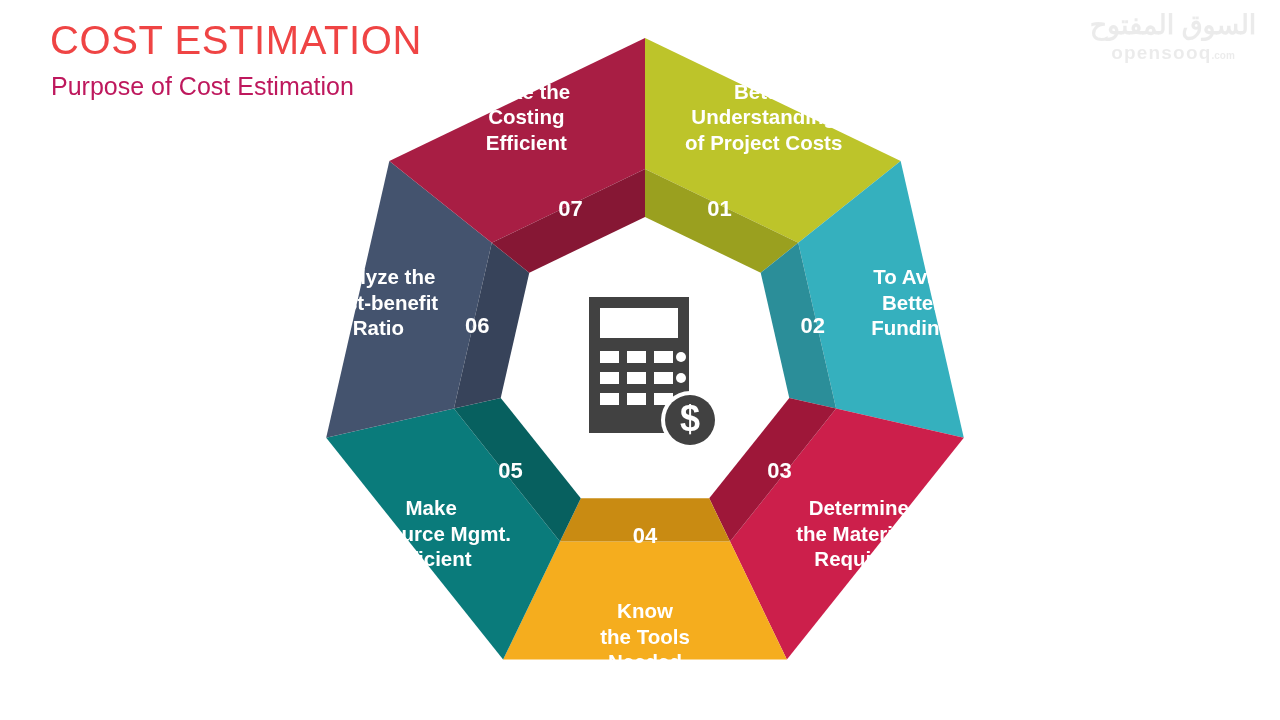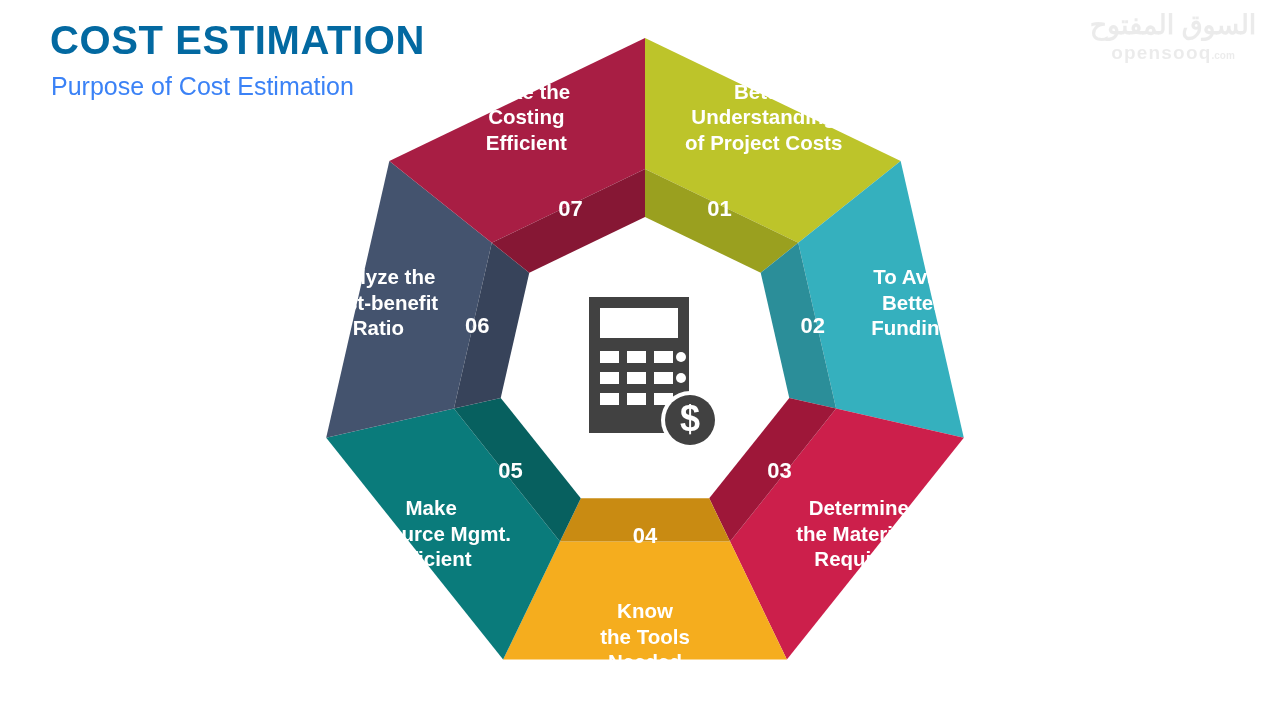--- a/index.html
+++ b/index.html
@@ -11,31 +11,31 @@
   }
   #stage {
     position: relative;
     width: 1280px; height: 720px;
     background: #ffffff;
   }
   
   #header { position: absolute; left: 50px; top: 18px; }
   #title {
     font-size: 40px;
-    font-weight: bold;
-    color: #0369a1;
+    font-weight: normal;
+    color: #ef4444;
     letter-spacing: 0.6px;
     line-height: 1.12;
     margin: 0;
     white-space: nowrap;
   }
   #subtitle {
     font-size: 25px;
     font-weight: normal;
-    color: #3b82f6;
+    color: #be185d;
     margin: 10px 0 0 1px;
     line-height: 1.1;
     white-space: nowrap;
   }
   
   #watermark {
     position: absolute;
     right: 12px; top: 12px;
     width: 190px; height: 62px;
     opacity: 0.10;

